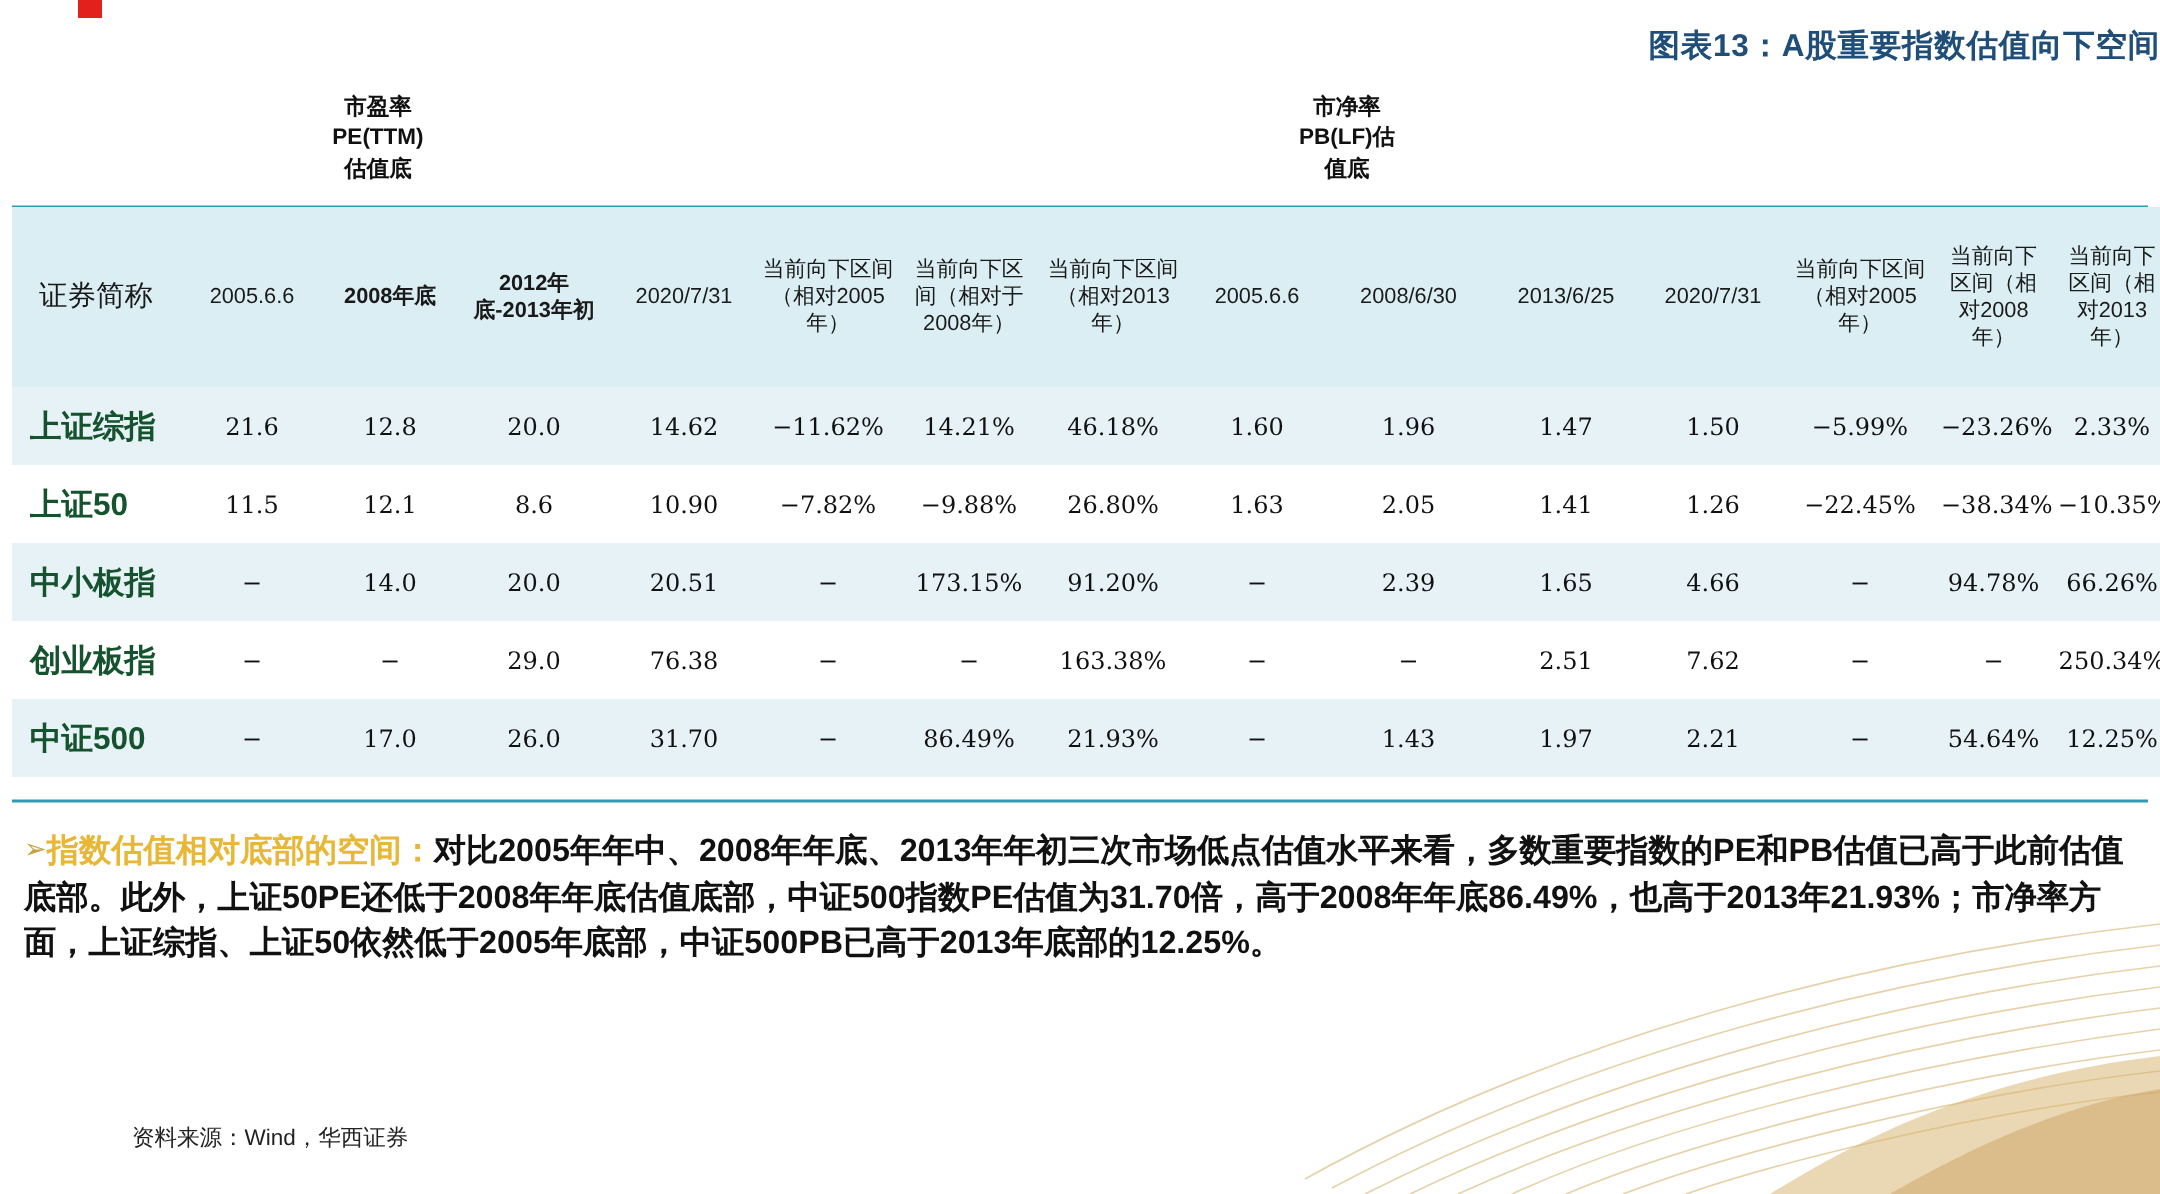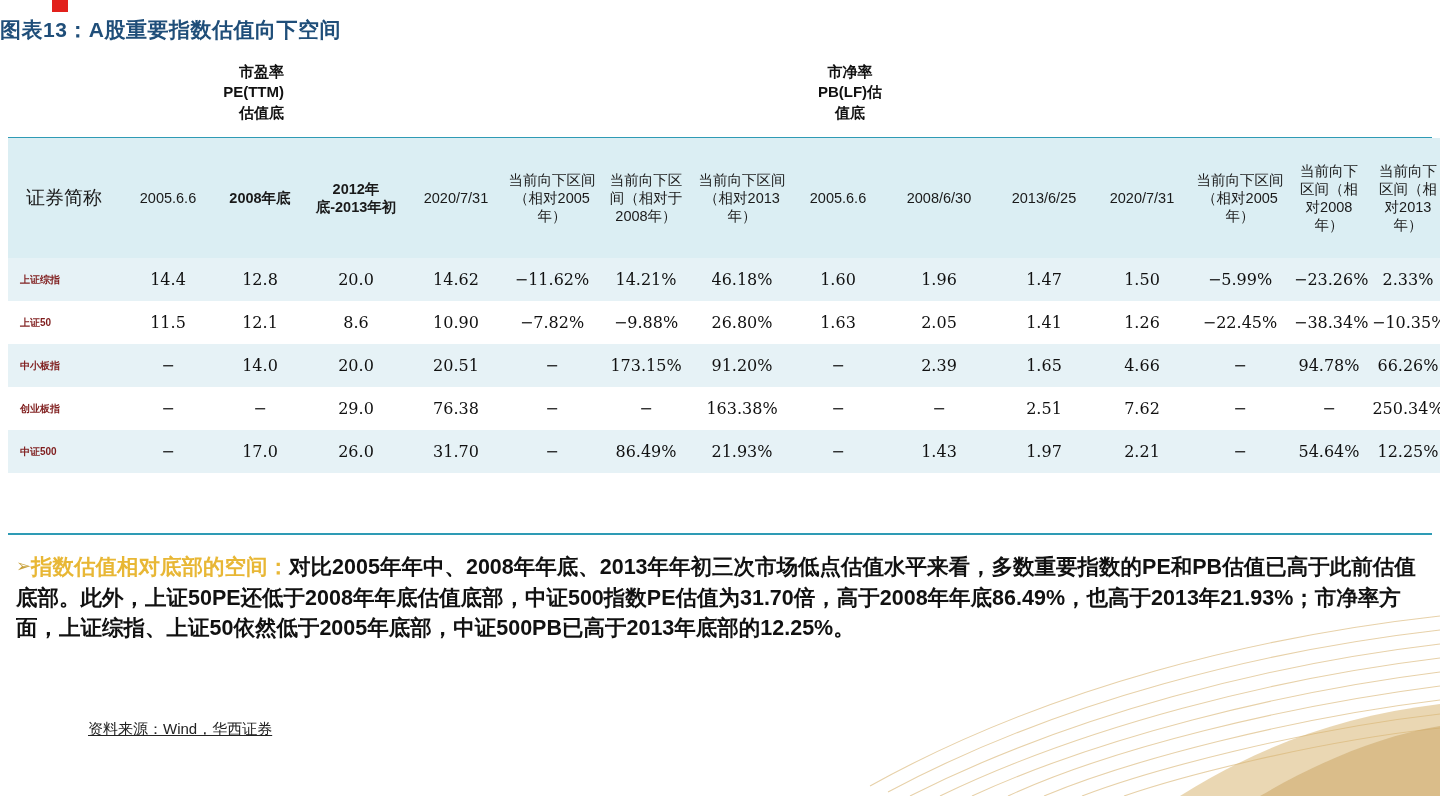--- a/index.html
+++ b/index.html
@@ -15,37 +15,37 @@
   .red-mark {
     position: absolute;
     left: 52px; top: -18px;
     width: 16px; height: 30px;
     background: #e2211c;
   }
   .slide-title {
     position: absolute;
     left: 0; top: 16px;
     width: 1440px;
-    text-align: left;
+    text-align: right;
     font-size: 21px;
     font-weight: bold;
     color: #1f4e79;
     letter-spacing: 0.5px;
   }
   
   .group-head {
     position: absolute;
     font-size: 15px;
     font-weight: bold;
     color: #111;
     text-align: center;
     line-height: 1.35;
   }
-  #group-pe { left: 164px; top: 62px; width: 120px; text-align: right; }
-  #group-pb { left: 790px; top: 62px; width: 120px; }
+  #group-pe { left: 192px; top: 62px; width: 120px; }
+  #group-pb { left: 838px; top: 62px; width: 120px; }
 
   .table-wrap {
     position: absolute;
     left: 8px; top: 138px;
     width: 1424px;
   }
   table.val {
     border-collapse: collapse;
     width: 1424px;
     table-layout: fixed;
@@ -66,25 +66,25 @@
   table.val tbody td {
     font-size: 16px;
     font-family: "DejaVu Serif", "Liberation Serif", serif;
     text-align: center;
     padding: 12px 4px;
     color: #111;
     border: none;
   }
   table.val tbody td.name {
     font-family: "Liberation Sans", "DejaVu Sans", sans-serif;
-    font-size: 10px;
+    font-size: 21px;
     font-weight: bold;
     text-align: left;
     padding-left: 12px;
-    color: #7f1d1d;
+    color: #14532d;
   }
   table.val tbody tr.odd { background: #e6f2f6; }
   table.val tbody tr.even { background: #ffffff; }
   .tline-top {
     position: absolute; left: 8px; top: 137px;
     width: 1424px; height: 2px; background: #2e9bb5;
   }
   .tline-mid {
     position: absolute; left: 8px; top: 268px;
     width: 1424px; height: 1.5px; background: #2e9bb5;
@@ -109,24 +109,23 @@
     font-size: 18px;
     vertical-align: 2px;
   }
   .hl {
     color: #e8b735;
     font-weight: bold;
     text-align: right;
   }
   .source {
     position: absolute;
-    left: 88px; top: 720px;
+    left: 88px; top: 749px;
     font-size: 15px;
     color: #222;
-    text-decoration: underline;
   }
   .bg-swirl {
     position: absolute;
     right: 0; bottom: 0;
     width: 820px; height: 200px;
     pointer-events: none;
     z-index: 0;
   }
   .commentary, .source, .table-wrap, .slide-title, .group-head { z-index: 2; }
 </style>
@@ -207,21 +206,21 @@
         <th>2013/6/25</th>
         <th>2020/7/31</th>
         <th>当前向下区间（相对2005年）</th>
         <th>当前向下区间（相对2008年）</th>
         <th>当前向下区间（相对2013年）</th>
       </tr>
     </thead>
     <tbody>
       <tr class="odd">
         <td class="name">上证综指</td>
-        <td>14.4</td>
+        <td>21.6</td>
         <td>12.8</td>
         <td>20.0</td>
         <td>14.62</td>
         <td>−11.62%</td>
         <td>14.21%</td>
         <td>46.18%</td>
         <td>1.60</td>
         <td>1.96</td>
         <td>1.47</td>
         <td>1.50</td>

